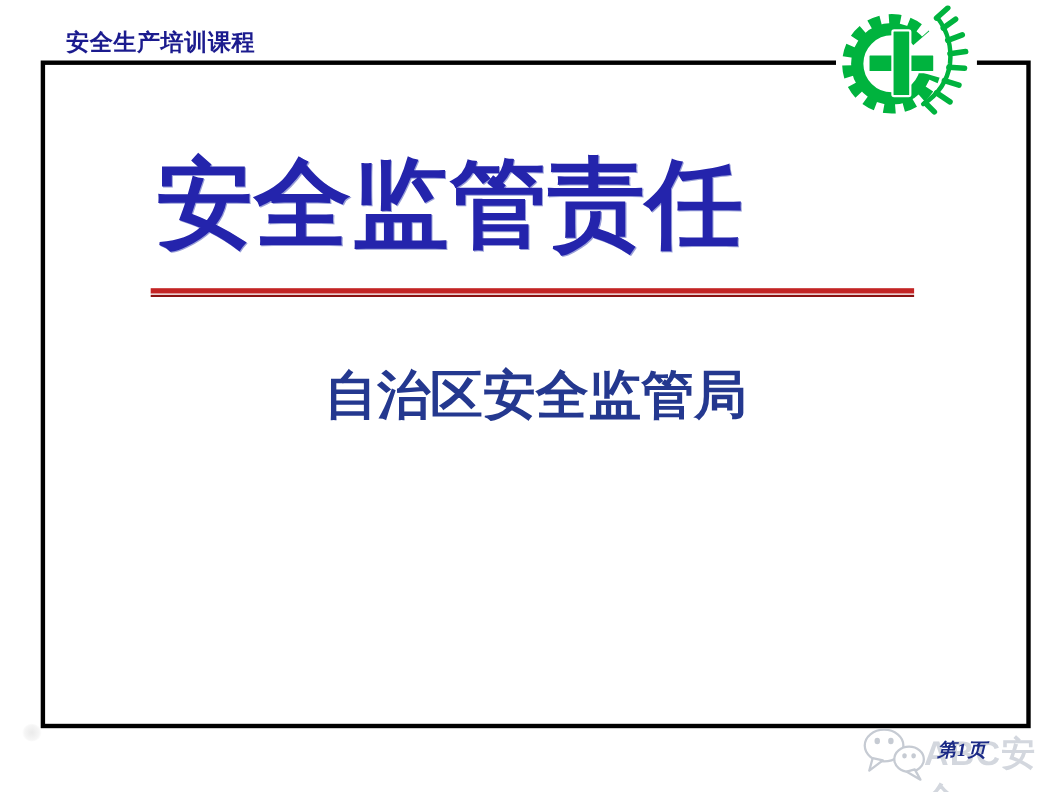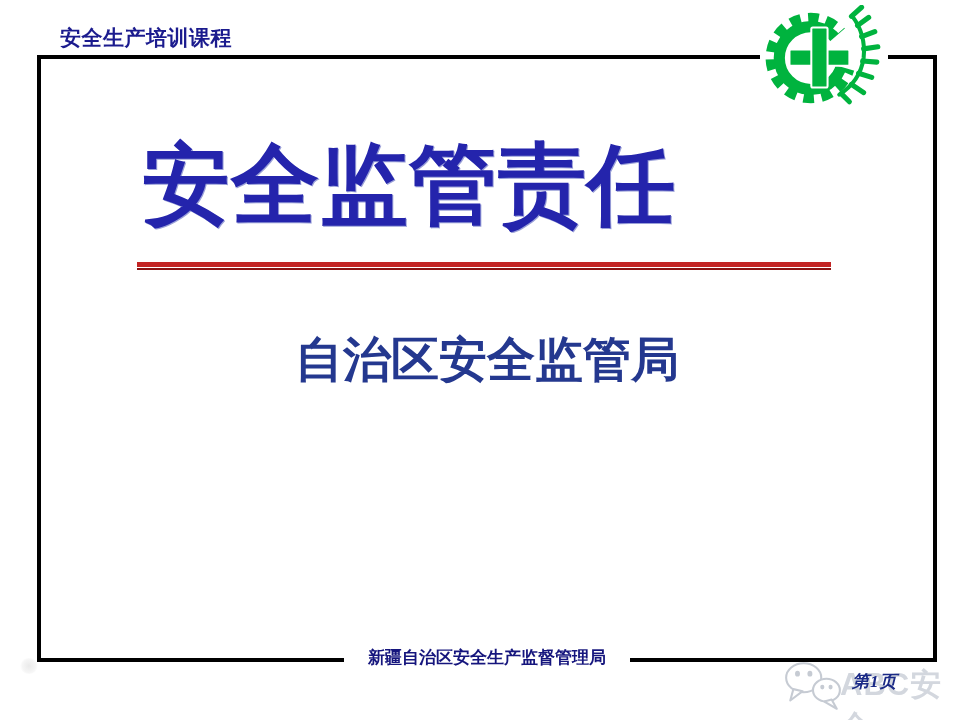--- a/index.html
+++ b/index.html
@@ -90,23 +90,20 @@
   <div class="red-rule">
     <div class="bar-main"></div>
     <div class="bar-gap"></div>
     <div class="bar-dark"></div>
   </div>
 
   <div class="subtitle">
     <div>自治区安全监管局</div>
   </div>
 
-  <div class="footer-band">
-    <span class="org">新疆自治区安全生产监督管理局</span>
-  </div>
 
   <div class="corner-speck"></div>
 
   <div class="watermark">
     <svg class="wm-icon" viewBox="0 0 60 52" xmlns="http://www.w3.org/2000/svg">
       <g fill="#ffffff" stroke="#c6cbd3" stroke-width="2">
         <ellipse cx="21" cy="19" rx="17" ry="14"></ellipse>
         <polygon points="11,30 8,41 20,32" stroke-linejoin="round"></polygon>
         <ellipse cx="43" cy="31" rx="13" ry="11"></ellipse>
         <polygon points="48,40 53,49 41,42" stroke-linejoin="round"></polygon>

